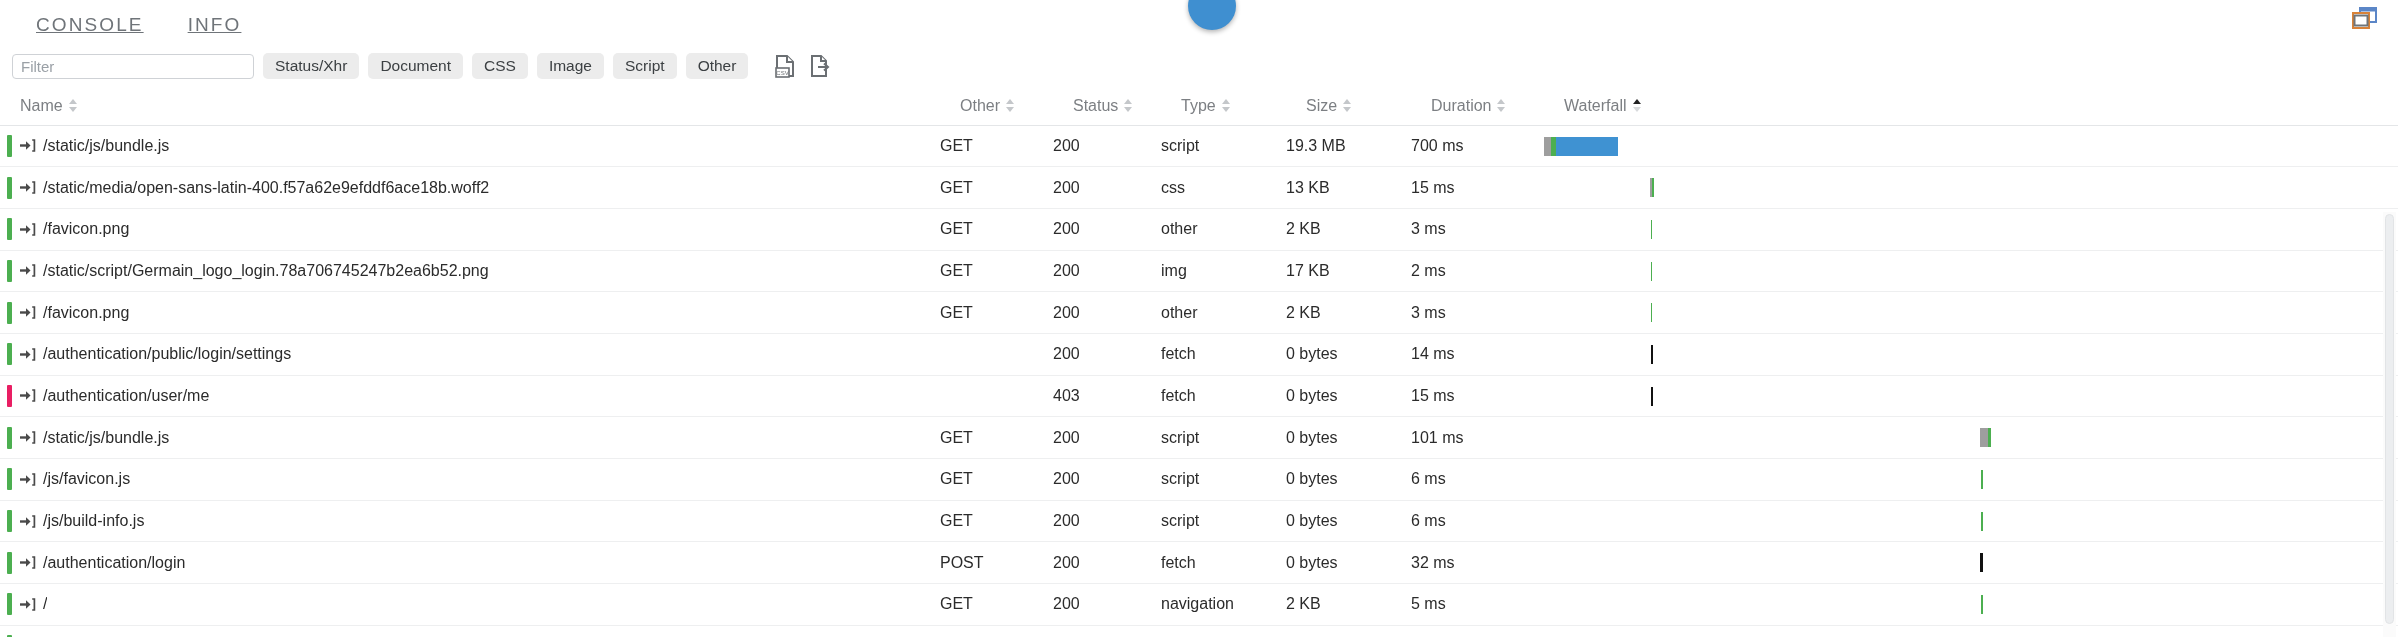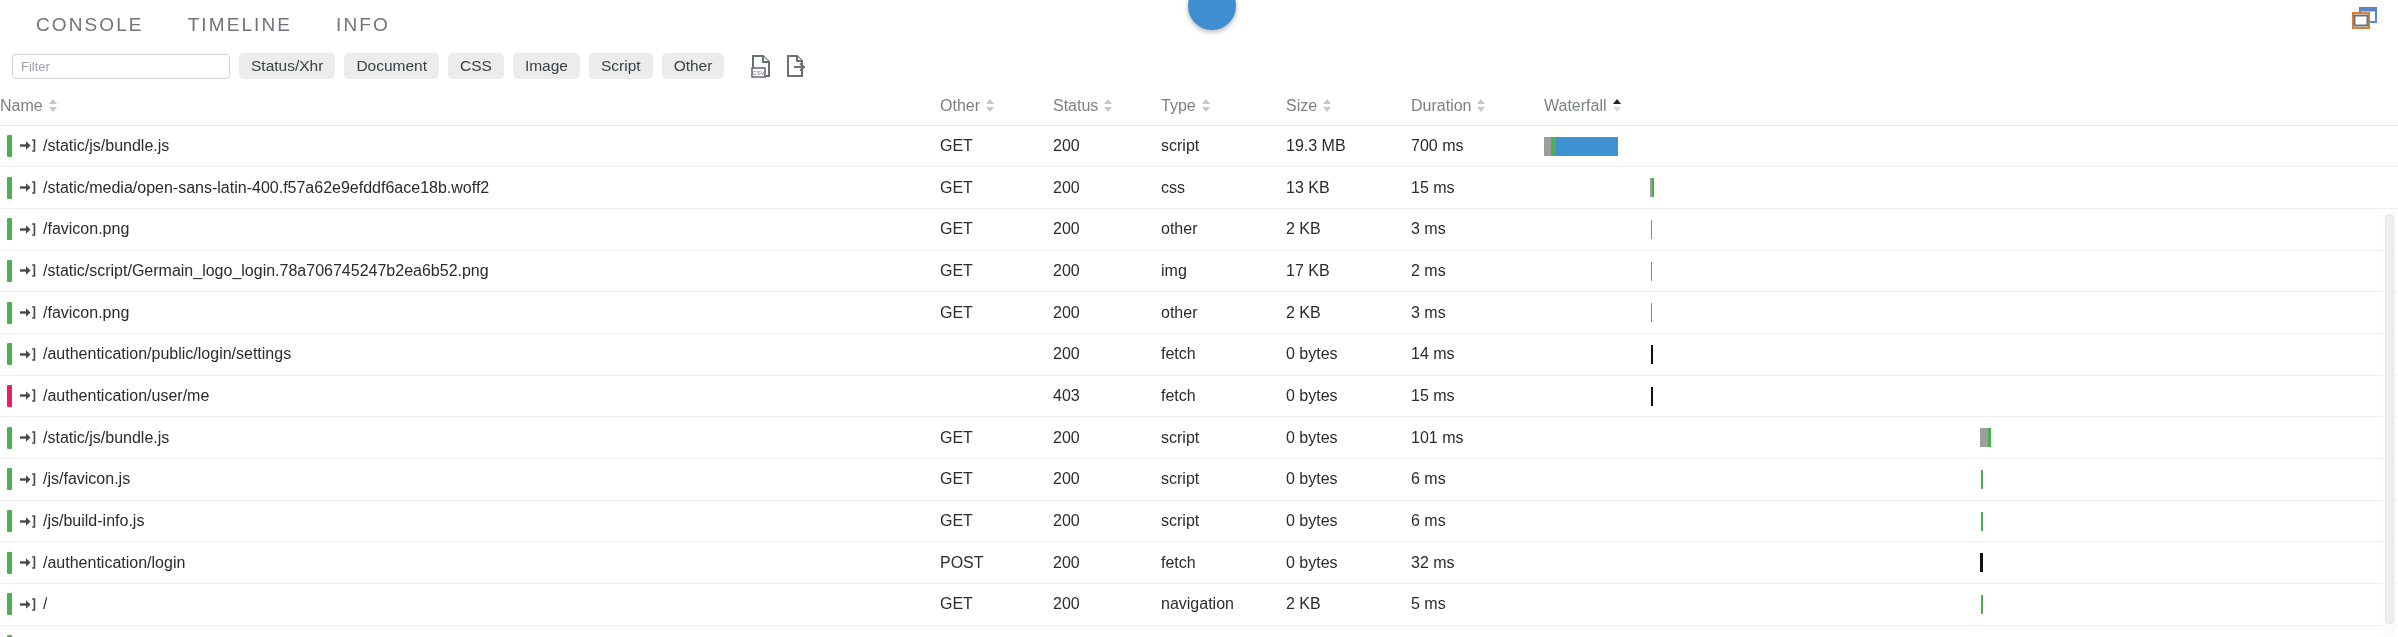--- a/index.html
+++ b/index.html
@@ -34,20 +34,21 @@
   .tab {
     position: relative;
     font-size: 19px;
     letter-spacing: 2.1px;
     color: #6f7479;
     padding: 14px 22px 0 22px;
     height: 45px;
     cursor: pointer;
     white-space: nowrap;
     font-weight: 400;
+    text-decoration: underline;
   }
   .tab.active { color: #4a90d0; }
   .tab.active::after {
     content: "";
     position: absolute;
     left: 16px; right: 16px; bottom: 0;
     height: 4px;
     background: #3f8fd0;
   }
 
@@ -60,25 +61,25 @@
 
   
   .toolbar {
     display: flex;
     align-items: center;
     height: 42px;
     padding: 0 12px;
     gap: 9px;
   }
   .filter-input {
-    width: 218px;
+    width: 242px;
     height: 25px;
     border: 1px solid #cfd2d6;
     border-radius: 4px;
-    font-size: 13px;
+    font-size: 15px;
     padding: 0 8px;
     color: #333;
     font-family: "Liberation Sans", sans-serif;
     outline: none;
     background: #fff;
   }
   .filter-input::placeholder { color: #9aa0a6; }
   .pill {
     height: 26px;
     background: #ececec;
@@ -118,21 +119,21 @@
     font-weight: 400;
     color: #7c7f83;
     text-align: left;
     border-bottom: 1px solid #e4e6e8;
     padding: 0;
     vertical-align: middle;
     white-space: nowrap;
     cursor: pointer;
     user-select: none;
   }
-  th .hd { display: inline-flex; align-items: center; gap: 6px; }
+  th .hd { display: inline-flex; align-items: center; gap: 6px; margin-left: 20px; }
   .sorticon { display: inline-block; width: 9px; height: 15px; position: relative; }
   .sorticon i {
     position: absolute; left: 0;
     width: 0; height: 0;
     border-left: 4.5px solid transparent;
     border-right: 4.5px solid transparent;
   }
   .sorticon i.up   { top: 1px;  border-bottom: 5.5px solid #c4c7ca; }
   .sorticon i.down { top: 8.5px; border-top: 5.5px solid #c4c7ca; }
   .sorticon.asc i.up   { border-bottom-color: #222; }
@@ -202,21 +203,20 @@
     border-radius: 5px;
   }
 </style>
 </head>
 <body>
 
 <div class="top-badge"></div>
 
 <div class="tabbar">
   <div class="tab"><span>CONSOLE</span></div>
-  <div class="tab"><span>TIMELINE</span></div>
   <div class="tab"><span>INFO</span></div>
 
   <div class="window-icon">
     <svg width="32" height="30" viewBox="0 0 32 30">
       <rect x="12" y="2" width="16" height="14" fill="#ffffff" stroke="#5b86c7" stroke-width="2"></rect>
       <rect x="12" y="2" width="16" height="3.5" fill="#5b86c7"></rect>
       <rect x="5" y="7" width="16" height="15" fill="#ffffff" stroke="#d98237" stroke-width="2"></rect>
       <rect x="6.5" y="9.5" width="13" height="10" fill="#ffffff" stroke="#6f7479" stroke-width="2"></rect>
     </svg>
   </div>

